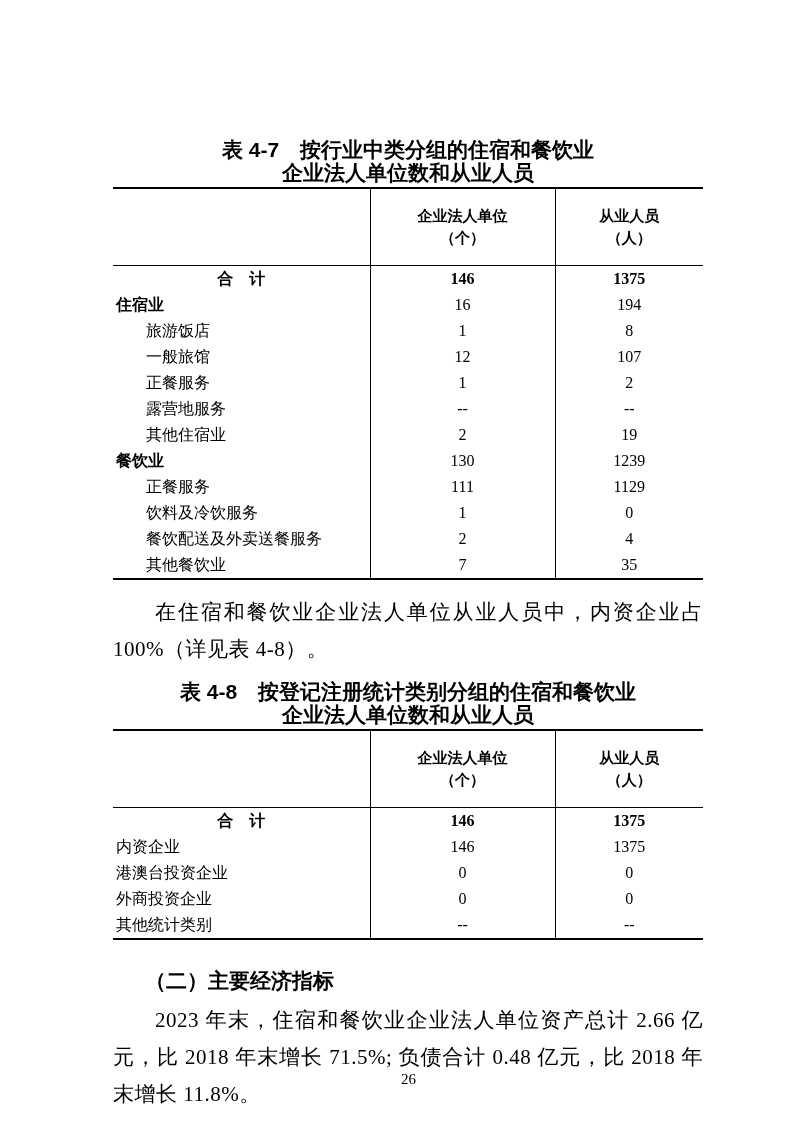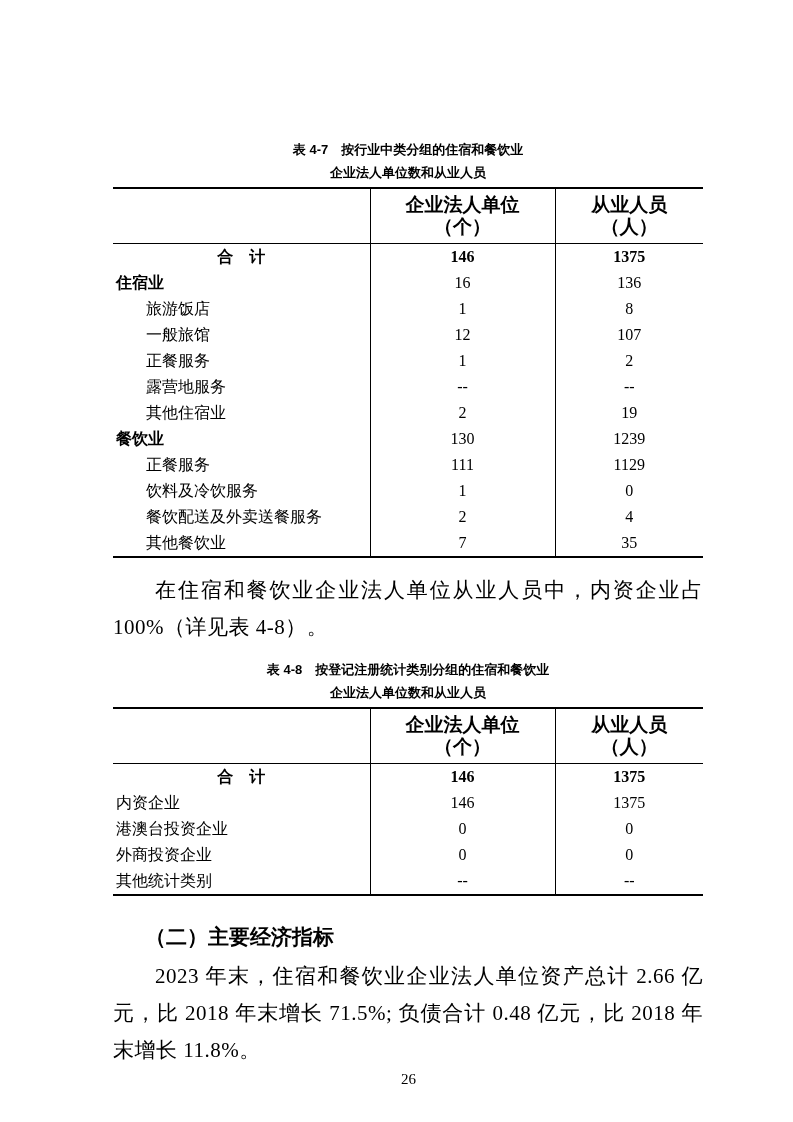--- a/index.html
+++ b/index.html
@@ -13,40 +13,40 @@
     font-family: "Liberation Serif", "DejaVu Serif", serif;
     overflow: hidden;
   }
   .content {
     padding: 138px 90px 0 113px;
   }
   .tbl-title {
     text-align: center;
     font-family: "Liberation Sans", "DejaVu Sans", sans-serif;
     font-weight: bold;
-    font-size: 13px;
+    font-size: 21px;
     line-height: 23px;
   }
   table.stat-table {
     width: 590px;
     border-collapse: collapse;
     table-layout: fixed;
     border-top: 2.2px solid #000;
     border-bottom: 2.2px solid #000;
     margin-top: 3px;
   }
   table.stat-table col.c-label { width: 257px; }
   table.stat-table col.c-d1 { width: 185px; }
   table.stat-table col.c-d2 { width: 148px; }
   table.stat-table thead th {
     font-family: "Liberation Sans", "DejaVu Sans", sans-serif;
     font-weight: bold;
-    font-size: 19px;
+    font-size: 15px;
     line-height: 22px;
-    padding: 5px 0;
+    padding: 16px 0;
     text-align: center;
     vertical-align: middle;
     border-bottom: 1.5px solid #000;
   }
   table.stat-table th.data-col,
   table.stat-table td.data-cell {
     border-left: 1.2px solid #000;
   }
   table.stat-table tbody td {
     height: 26px;
@@ -140,21 +140,21 @@
       </thead>
       <tbody>
         <tr class="row-total">
             <td class="lbl">合　计</td>
             <td class="data-cell">146</td>
             <td class="data-cell">1375</td>
           </tr>
         <tr class="row-group">
             <td class="lbl">住宿业</td>
             <td class="data-cell">16</td>
-            <td class="data-cell">136</td>
+            <td class="data-cell">194</td>
           </tr>
         <tr class="row-sub">
             <td class="lbl">旅游饭店</td>
             <td class="data-cell">1</td>
             <td class="data-cell">8</td>
           </tr>
         <tr class="row-sub">
             <td class="lbl">一般旅馆</td>
             <td class="data-cell">12</td>
             <td class="data-cell">107</td>

